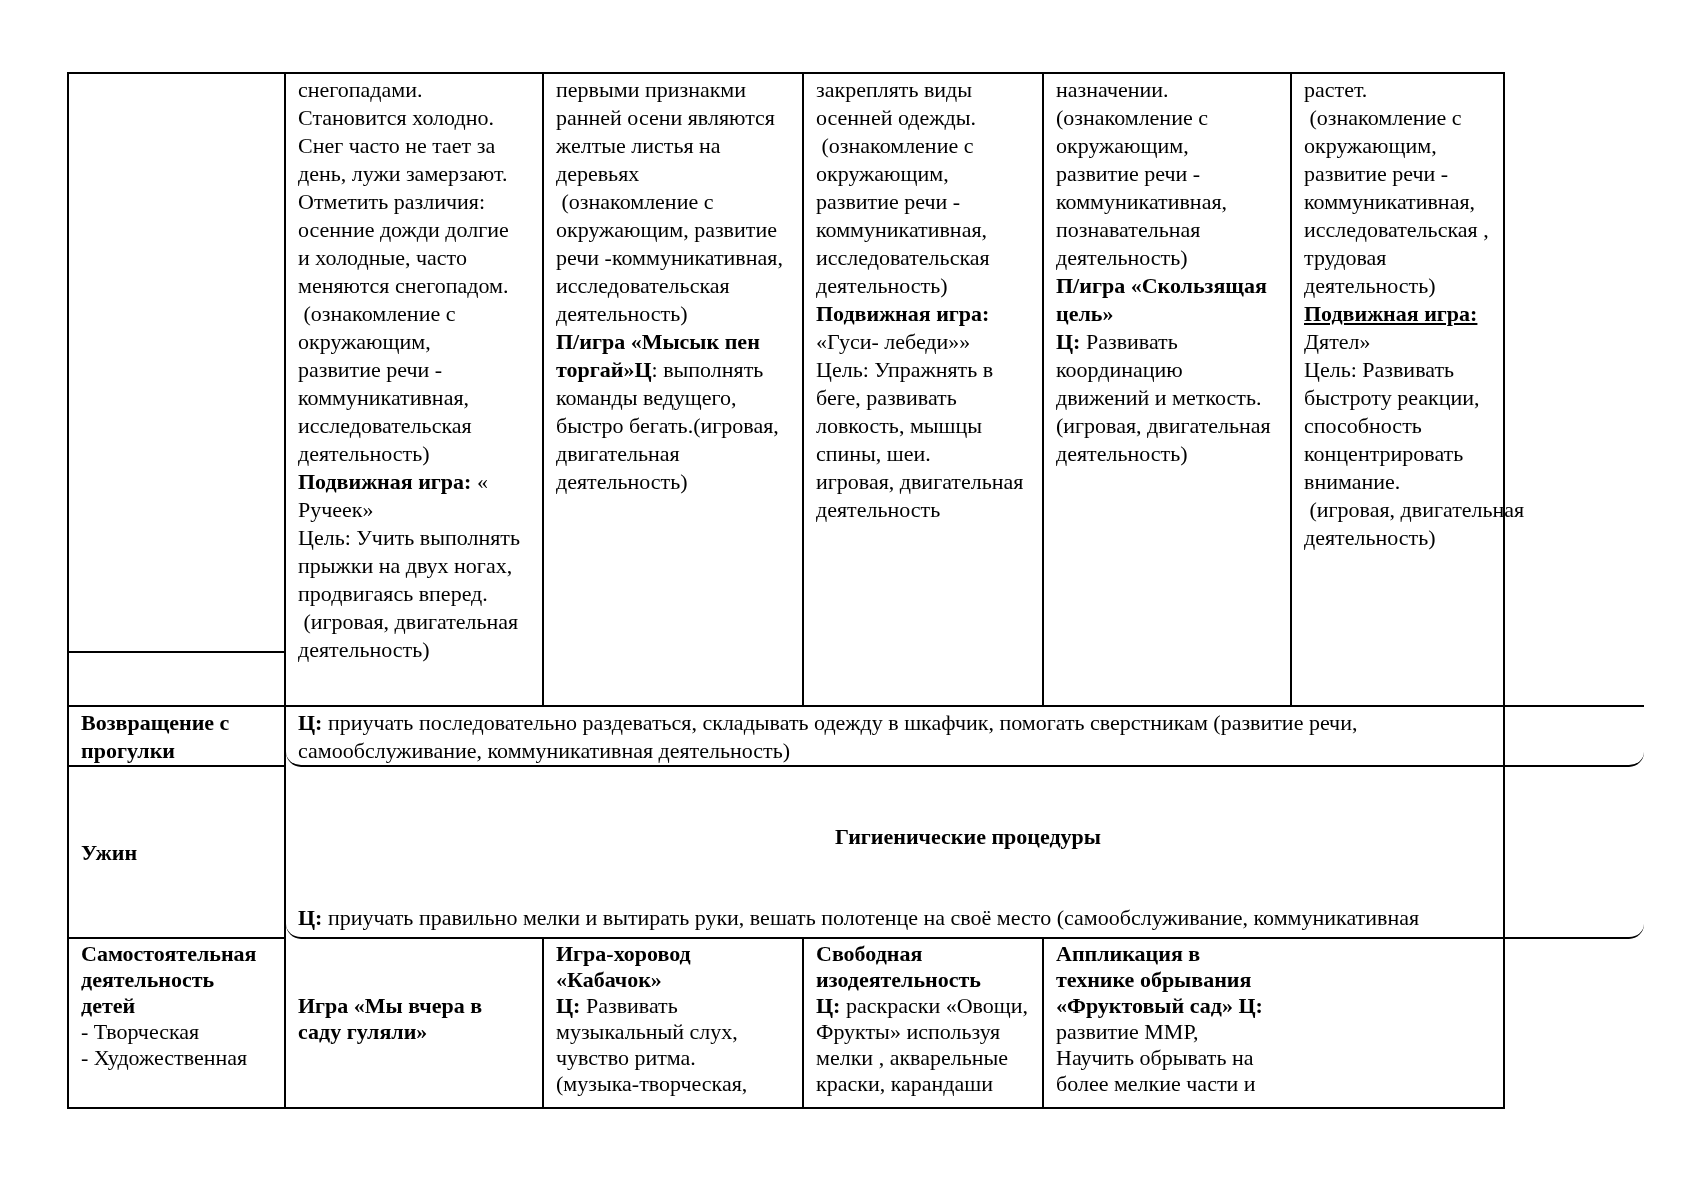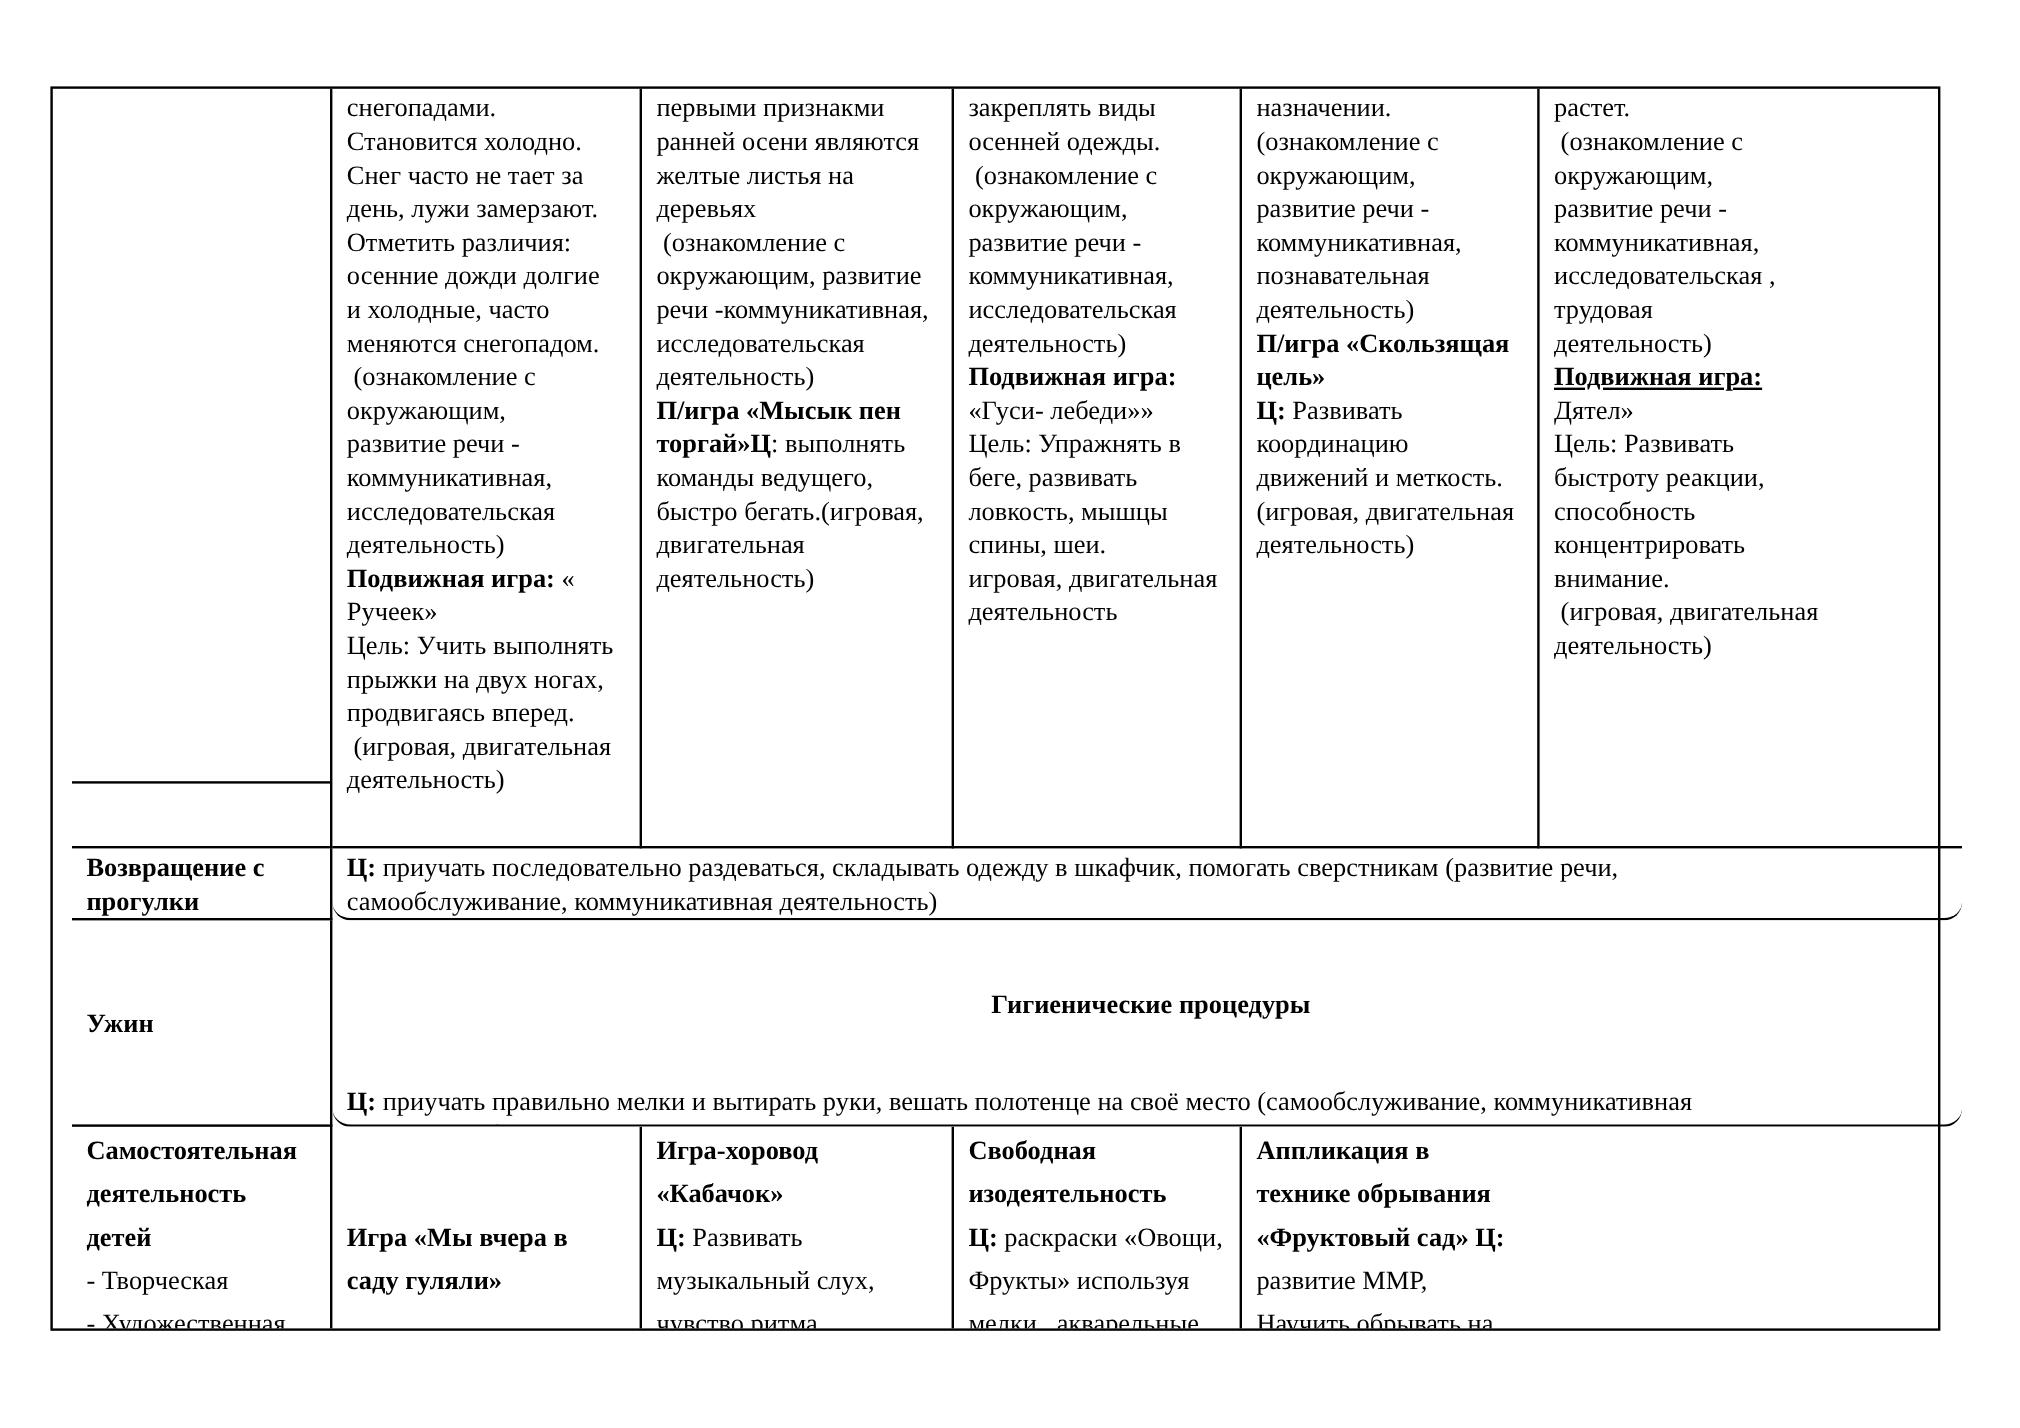--- a/index.html
+++ b/index.html
@@ -4,44 +4,44 @@
 <style>
   html, body { margin: 0; padding: 0; }
   body {
     width: 1683px; height: 1190px;
     background: var(--page-bg, #ffffff);
     font-family: "Liberation Serif", "DejaVu Serif", serif;
     color: var(--text-c, #000000);
   }
   .page { position: relative; width: 1683px; height: 1190px; overflow: hidden; }
   .doc-table {
-    position: absolute; left: 42px; top: 72px;
+    position: absolute; left: 67px; top: 72px;
     display: grid;
     grid-template-columns: 217px 258px 260px 240px 248px 352px;
     grid-template-rows: 633px 60px 172px 168px;
     border: 2px solid var(--border-c, #000000);
     box-sizing: border-box;
-    width: 1575px; height: 1037px; padding-left: 16px;
+    width: 1438px; height: 1037px;
   }
   .cell {
     box-sizing: border-box;
     border-right: 2px solid var(--border-c, #000000);
     border-bottom: 2px solid var(--border-c, #000000);
     padding: 2px 6px 2px 12px;
     font-size: 22px;
     overflow: hidden;
     white-space: pre-wrap;
     text-align: left;
   }
   .lastcol { border-right: none; }
   .lastrow { border-bottom: none; }
   .r1 { line-height: 28px; }
   .r2 { line-height: 28px; }
   .r3 { line-height: 27px; }
-  .r4 { line-height: 36px; }
+  .r4 { line-height: 26px; }
   .span5 { grid-column: 2 / 7; border-radius: 15px; }
   .bold { font-weight: bold; }
   .vcenter { display: flex; align-items: center; }
   .center { text-align: center; }
   .run-n { font-style: normal; font-weight: normal; }
   .run-i { font-weight: normal; }
   .run-b { font-style: normal; font-weight: bold; }
   .run-bu { font-style: normal; font-weight: bold; text-decoration: underline; }
   .walk-label-cell { position: relative; padding: 0; }
   .subline {

